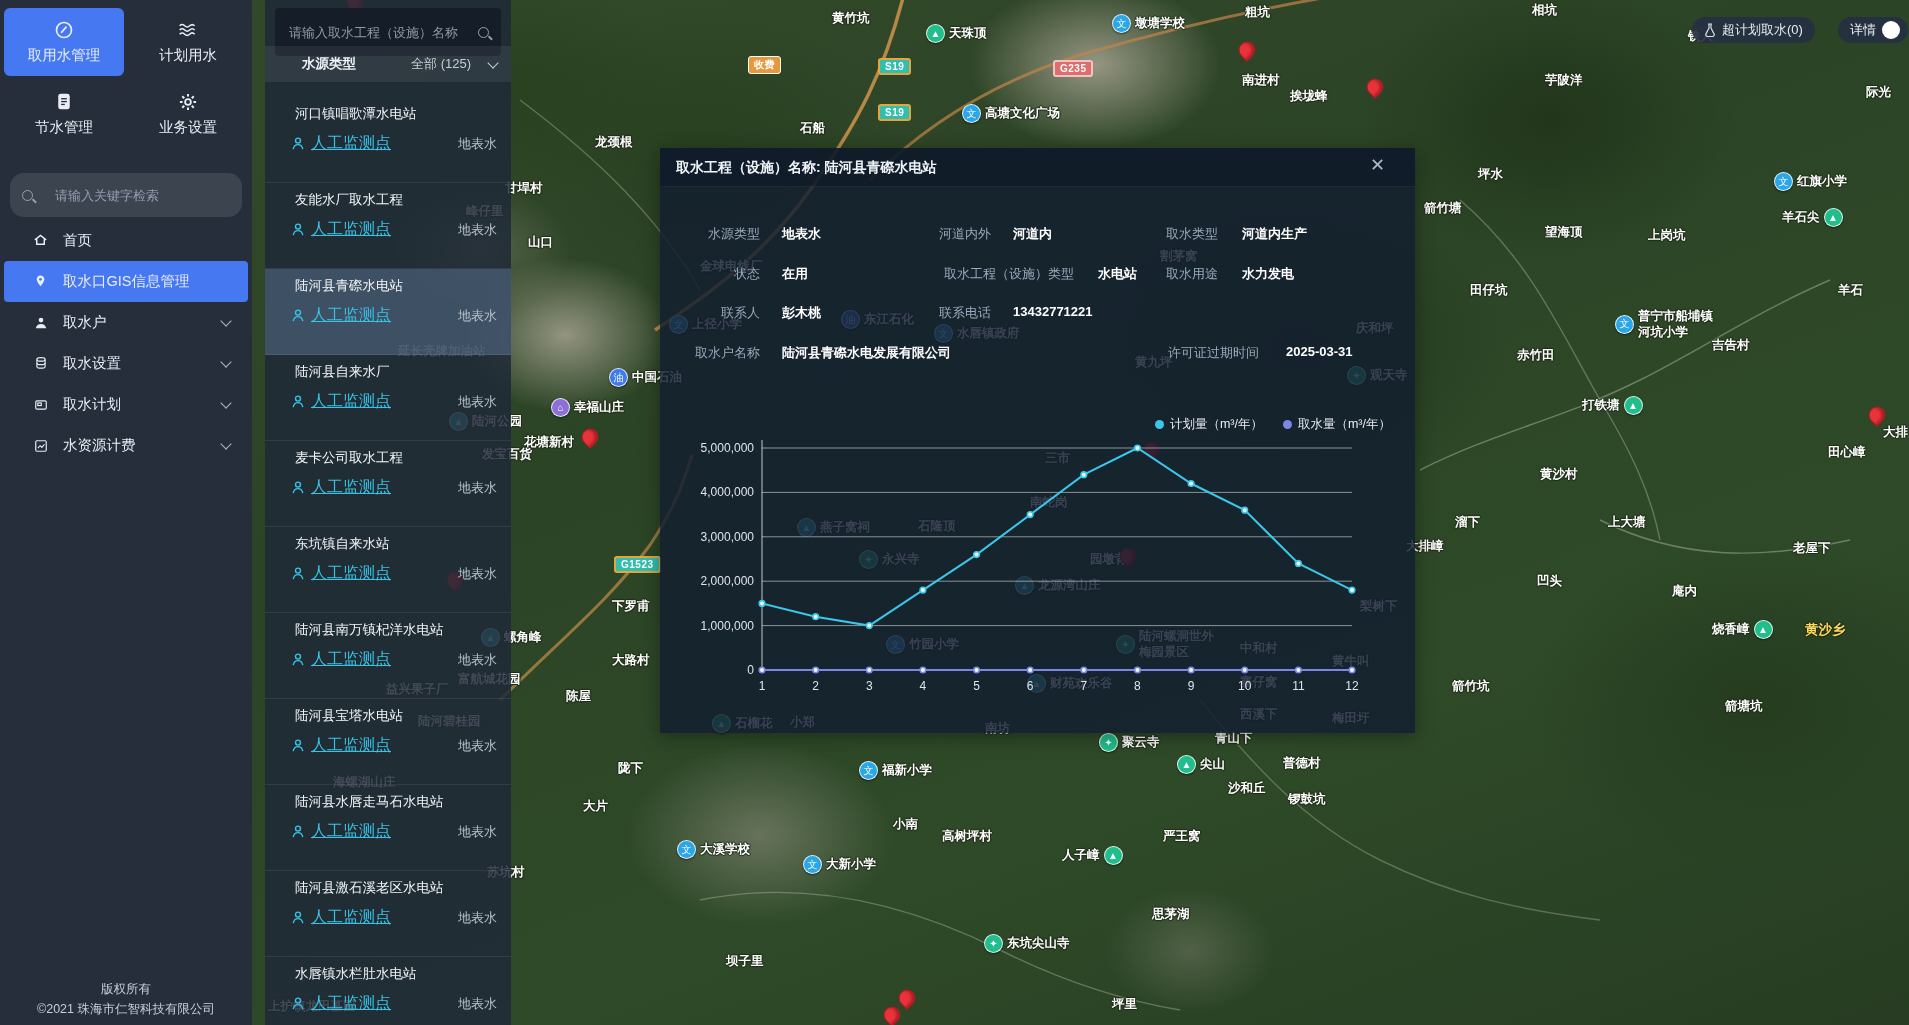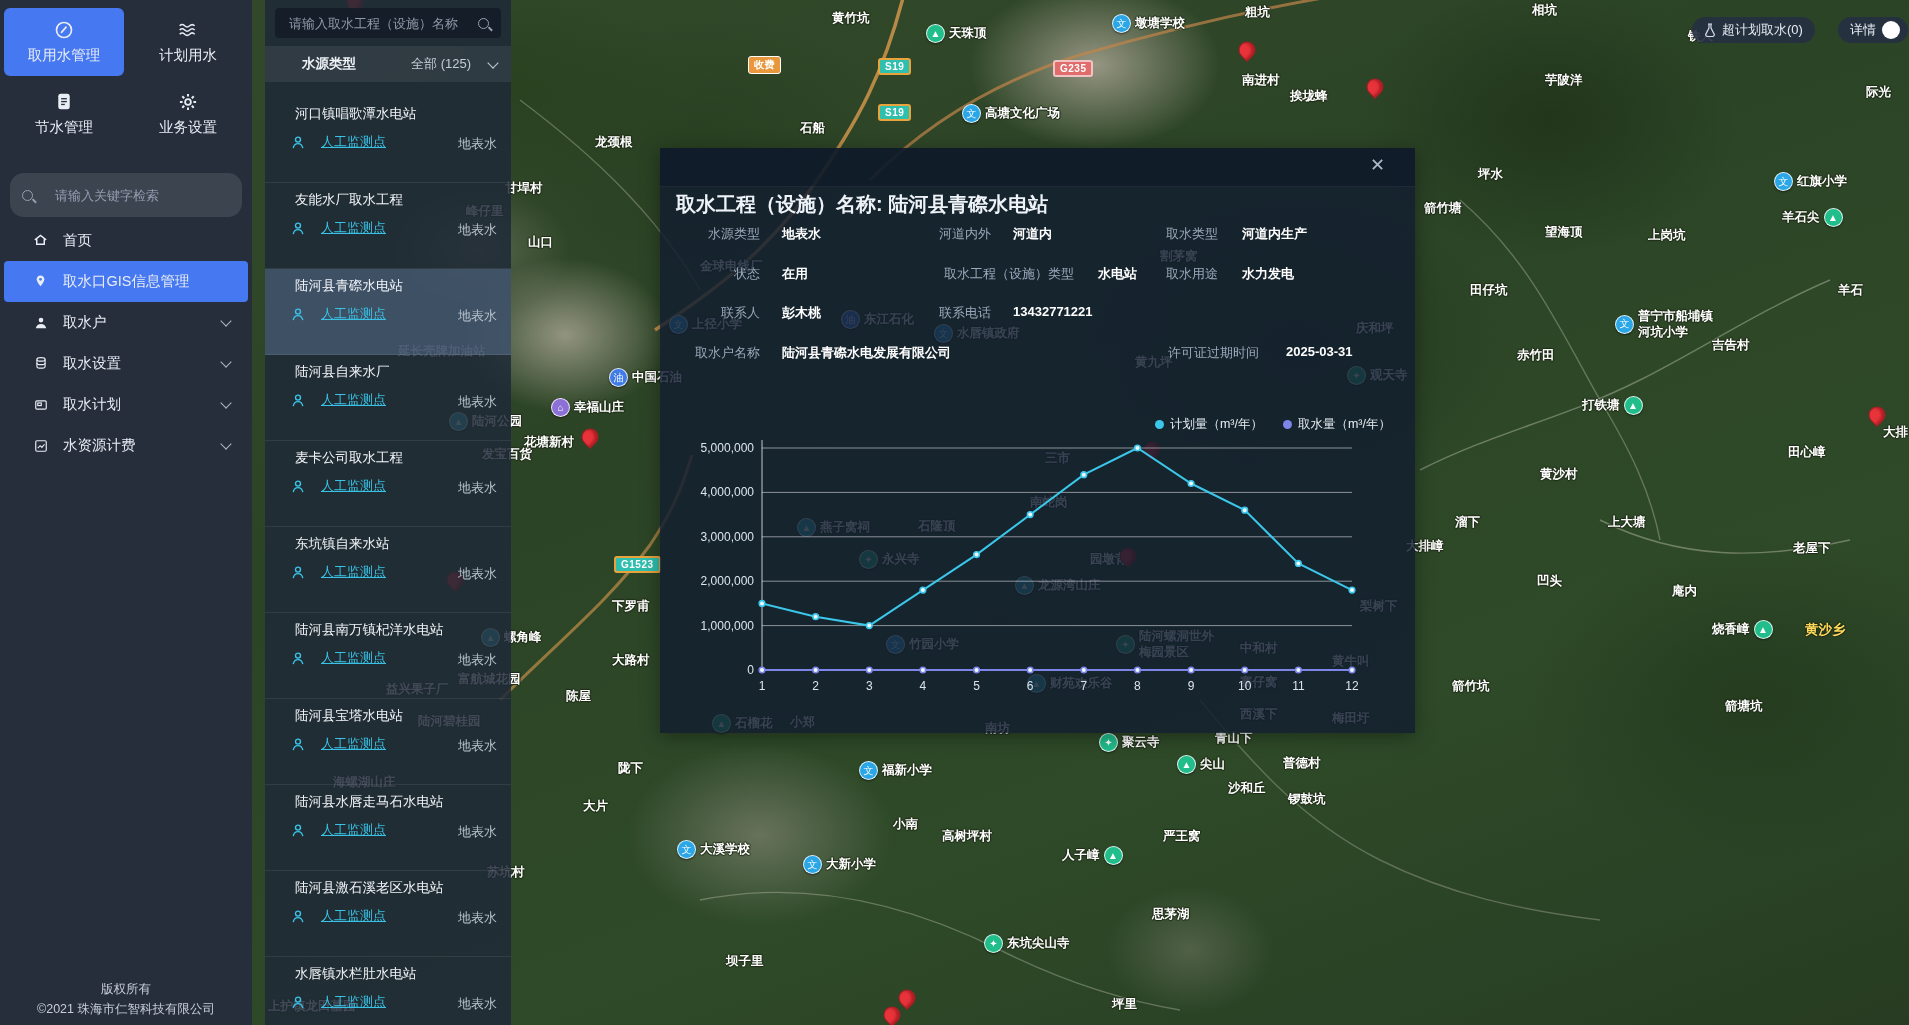--- a/index.html
+++ b/index.html
@@ -64,46 +64,46 @@
   .mitem{height:41px;display:flex;align-items:center;padding:0 16px 0 28px;color:#e8edf4;font-size:14.5px;gap:14px;
     cursor:pointer;position:relative;margin:0 4px;border-radius:4px;}
   .mitem.active{background:#4678f2;}
   .mitem .micon{width:17px;display:flex;align-items:center;justify-content:center;}
   .chev{width:7px;height:7px;border-right:1.5px solid #aeb6c6;border-bottom:1.5px solid #aeb6c6;
     transform:rotate(45deg);position:absolute;right:18px;top:15px;}
   .copyright{position:absolute;bottom:6px;left:0;right:0;text-align:center;color:#c6cdd9;font-size:12.5px;line-height:1.6;}
 
   
   .list-panel{position:absolute;left:265px;top:0;width:246px;height:1025px;background:rgba(30,41,55,.85);z-index:5;}
-  .lp-search{position:absolute;left:10px;right:10px;top:8px;height:30px;background:rgba(20,28,40,.9);border-radius:4px;
+  .lp-search{position:absolute;left:10px;right:10px;top:8px;height:48px;background:rgba(20,28,40,.9);border-radius:4px;
     display:flex;align-items:center;padding:0 12px;gap:8px;}
   .lp-search input::placeholder{color:#8e99a8;}
   .lp-filter{position:absolute;left:0;right:0;top:46px;height:36px;background:rgba(255,255,255,.07);
     display:flex;align-items:center;padding:0 14px 0 37px;}
   .lp-filter .ftitle{color:#eef2f7;font-size:13.5px;font-weight:bold;}
   .lp-filter .fval{margin-left:auto;color:#c3ccd8;font-size:13px;margin-right:18px;}
   .chev-sm{width:7px;height:7px;border-right:1.5px solid #c3ccd8;border-bottom:1.5px solid #c3ccd8;transform:rotate(45deg);margin-top:-3px;}
   .list-items{position:absolute;left:0;right:0;top:97px;}
   .litem{height:85px;position:relative;border-bottom:1px solid rgba(255,255,255,.08);cursor:pointer;}
   .litem.selected{background:rgba(92,116,148,.5);}
   .litem .lname{position:absolute;left:30px;top:8px;color:#f2f5f9;font-size:13.5px;}
-  .litem .lsub{position:absolute;left:27px;top:36px;display:flex;align-items:center;gap:17px;color:#39c2e6;font-size:13px;}
+  .litem .lsub{position:absolute;left:27px;top:36px;display:flex;align-items:center;gap:7px;color:#39c2e6;font-size:16px;}
   .litem .lsub .mon{text-decoration:underline;}
   .litem .lsrc{position:absolute;right:14px;top:38px;color:#b9c2cd;font-size:13px;}
 
   
   .pill{position:absolute;top:17px;height:26px;background:rgba(38,48,66,.92);border-radius:13px;display:flex;
     align-items:center;padding:0 12px;gap:6px;color:#e6ebf3;font-size:13px;z-index:4;cursor:pointer;}
   .knob{width:18px;height:18px;border-radius:50%;background:#fff;margin-right:-6px;}
 
   
   .modal{position:absolute;left:660px;top:148px;width:755px;height:585px;background:rgba(18,30,48,.84);z-index:3;
     box-shadow:0 4px 18px rgba(0,0,0,.35);}
   .mhead{position:absolute;left:0;right:0;top:0;height:38px;background:rgba(13,23,38,.55);border-bottom:1px solid rgba(255,255,255,.06);}
-  .mtitle{position:absolute;left:16px;top:11px;color:#eef3f8;font-size:20px;font-weight:bold;margin-top:32px;}
+  .mtitle{position:absolute;left:16px;top:11px;color:#eef3f8;font-size:14px;font-weight:bold;}
   .mclose{position:absolute;right:30px;top:8px;color:#aeb8c6;font-size:18px;cursor:pointer;line-height:1;}
   .flabel{position:absolute;color:#9aa9bb;font-size:13px;text-align:right;}
   .fvalue{position:absolute;color:#fff;font-size:13px;font-weight:bold;}
   .legend{position:absolute;top:268px;right:24px;display:flex;gap:20px;align-items:center;color:#e8edf3;font-size:12.5px;text-align:right;}
   .litm{display:flex;align-items:center;gap:6px;cursor:pointer;}
   .ldot{width:9px;height:9px;border-radius:50%;display:inline-block;}
   .chart-svg{position:absolute;inset:0;pointer-events:none;}
   .chart-svg .tick{fill:#dde4ee;font-size:12px;font-family:"Liberation Sans","DejaVu Sans",sans-serif;}
 </style>
 </head>
@@ -200,21 +200,21 @@
         <div class="mlabel " style="left: 1517px; top: 347px;">
           <span class="mtext">赤竹田</span>
         </div>
         <div class="mlabel " style="left: 1582px; top: 396px;">
           <span class="mtext">打铁塘</span>
           <span class="poi mtn">▲</span>
         </div>
         <div class="mlabel " style="left: 1712px; top: 337px;">
           <span class="mtext">吉告村</span>
         </div>
-        <div class="mlabel " style="left: 1788px; top: 444px;">
+        <div class="mlabel " style="left: 1828px; top: 444px;">
           <span class="mtext">田心嶂</span>
         </div>
         <div class="mlabel " style="left: 1540px; top: 466px;">
           <span class="mtext">黄沙村</span>
         </div>
         <div class="mlabel " style="left: 1455px; top: 514px;">
           <span class="mtext">溜下</span>
         </div>
         <div class="mlabel " style="left: 1608px; top: 514px;">
           <span class="mtext">上大塘</span>

